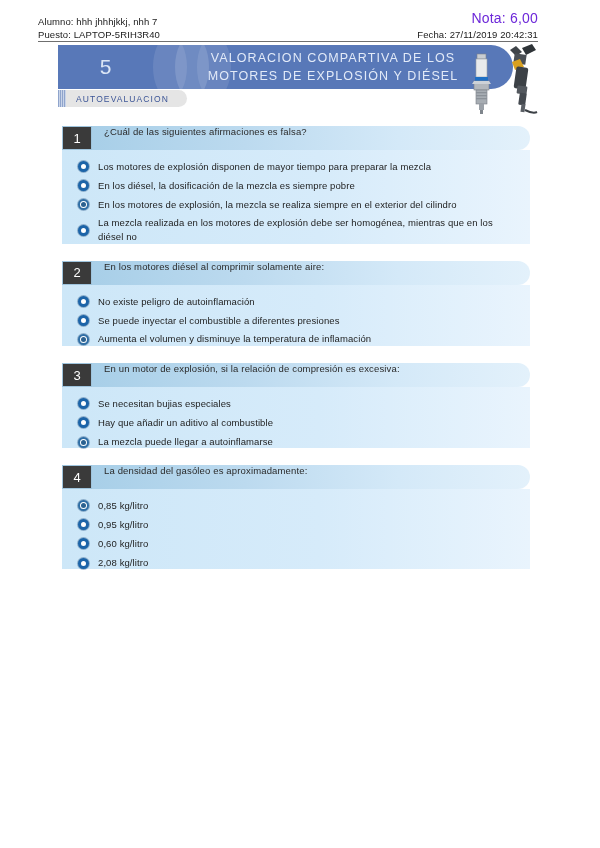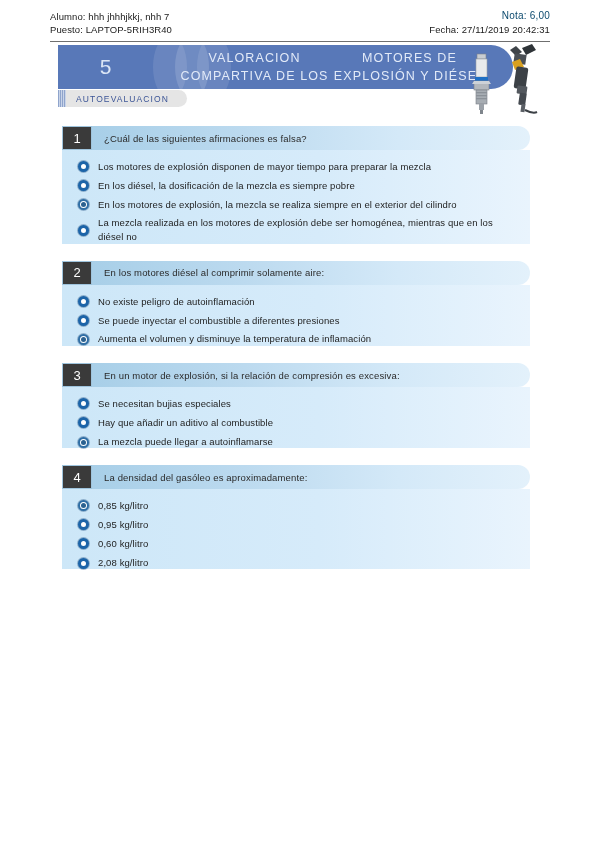--- a/index.html
+++ b/index.html
@@ -12,40 +12,40 @@
     height: 848px;
     position: relative;
     font-family: "Liberation Sans", sans-serif;
     color: #1a1a1a;
     overflow: hidden;
   }
 
   
   .meta {
     position: absolute;
-    left: 50px;
+    left: 38px;
     top: 10px;
     width: 500px;
   }
   .meta-row {
     display: flex;
     justify-content: space-between;
     align-items: flex-end;
     line-height: 1.25;
   }
   .meta-row.row1 { margin-bottom: 1px; }
   .meta-left {
     font-size: 9.5px;
     color: #1a1a1a;
     letter-spacing: .1px;
     white-space: nowrap;
   }
   .meta-nota {
-    font-size: 10px;
-    color: #0c4a6e;
+    font-size: 14px;
+    color: #6d28d9;
     white-space: nowrap;
     letter-spacing: .2px;
   }
   .meta-fecha {
     font-size: 9.5px;
     color: #1a1a1a;
     white-space: nowrap;
     letter-spacing: .1px;
   }
   .meta-rule {
@@ -99,21 +99,21 @@
     font-size: 21px;
     letter-spacing: 1px;
   }
   .banner-title {
     position: absolute;
     left: 120px;
     top: 0;
     height: 44px;
     width: 310px;
     display: flex;
-    flex-direction: row;
+    flex-direction: column;
     align-items: center;
     justify-content: center;
     color: #e2eaf8;
     font-size: 12.5px;
     letter-spacing: 1.1px;
     line-height: 1.45;
     text-align: center;
   }
 
   
@@ -179,21 +179,20 @@
     align-items: center;
     justify-content: center;
     flex: none;
     z-index: 2;
   }
   .q-bar {
     flex: 1;
     background: linear-gradient(to right, #a8cfe8 0%, #bcdaef 35%, #d4e9f8 70%, #e3f1fb 100%);
     border-radius: 0 12px 12px 0;
     display: flex;
-    align-items: center;
     padding-left: 12px;
     box-sizing: border-box;
   }
   .q-text {
     font-size: 9.5px;
     color: #2a2a2a;
     letter-spacing: .15px;
   }
 
   .q-body {

